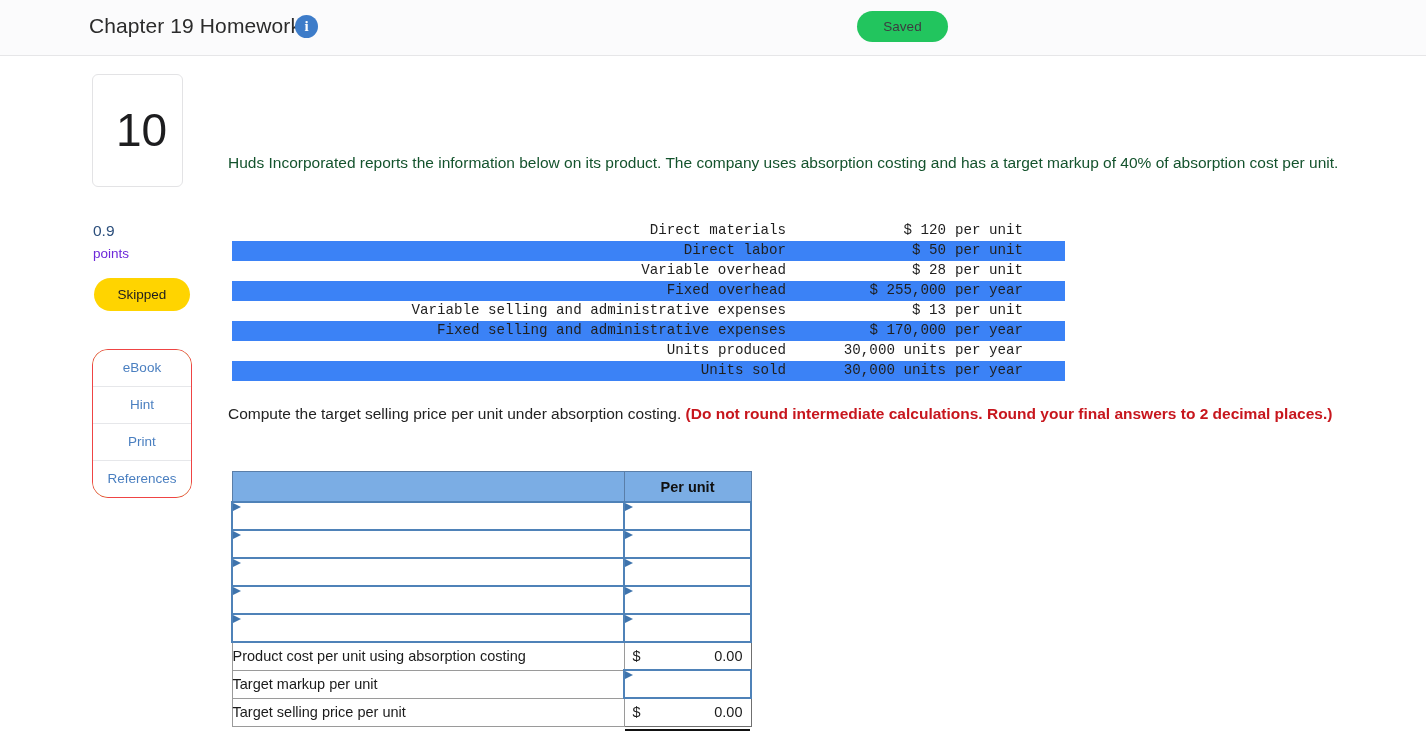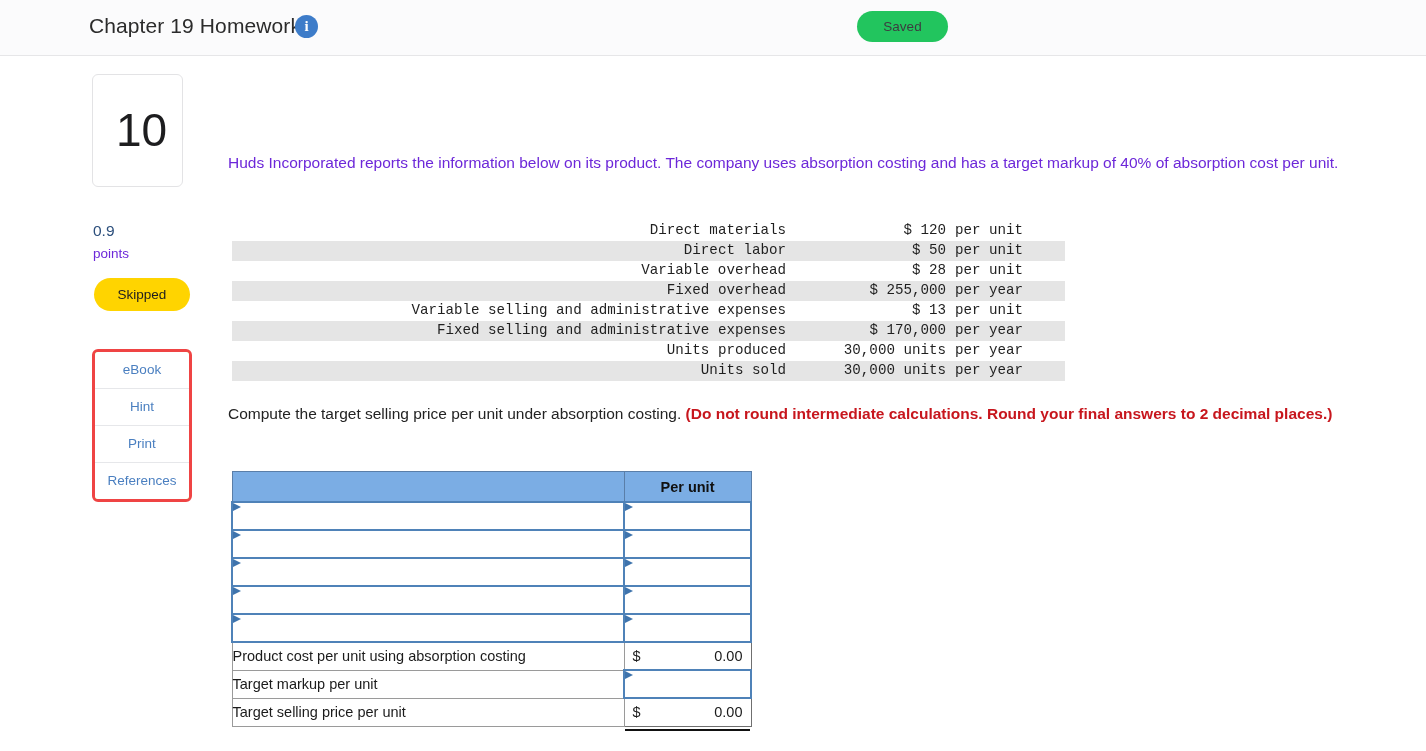--- a/index.html
+++ b/index.html
@@ -115,22 +115,22 @@
     font-size: 13.5px;
     line-height: 33px;
     text-align: center;
     cursor: pointer;
   }
   .toolbtns {
     position: absolute;
     left: 92px;
     top: 349px;
     width: 100px;
-    border: 3px solid #ef4444;
-    border-radius: 6px;
+    border: 1px solid #ef4444;
+    border-radius: 16px;
     box-sizing: border-box;
     background: #bef264;
     overflow: hidden;
   }
   .toolbtn {
     height: 36px;
     line-height: 36px;
     text-align: center;
     font-size: 13.5px;
     color: #4a7fc0;
@@ -141,35 +141,35 @@
   .toolbtn:last-child { border-bottom: none; }
 
   
   .prompt {
     position: absolute;
     left: 228px;
     top: 150px;
     width: 1155px;
     font-size: 15.5px;
     line-height: 25px;
-    color: #6d28d9;
+    color: #14532d;
   }
 
   .factstable {
     position: absolute;
     left: 232px;
     top: 221px;
     width: 833px;
     border-collapse: collapse;
     font-family: "Liberation Mono", monospace;
     font-size: 14.2px;
     color: #1f1f1f;
   }
   .factstable tr.odd td { background: #ffffff; }
-  .factstable tr.even td { background: #e5e5e5; margin-top: 27px; }
+  .factstable tr.even td { background: #3b82f6; margin-top: 27px; }
   .factstable td {
     padding: 1px 0 2px 0;
     height: 17px;
     line-height: 17px;
     white-space: pre;
     text-align: right;
   }
   .factstable td.lbl { padding-left: 12px; }
   .factstable td.amt { text-align: right; padding-right: 4px; width: 160px; }
   .factstable td.suf { text-align: left; padding-left: 5px; width: 110px; }

